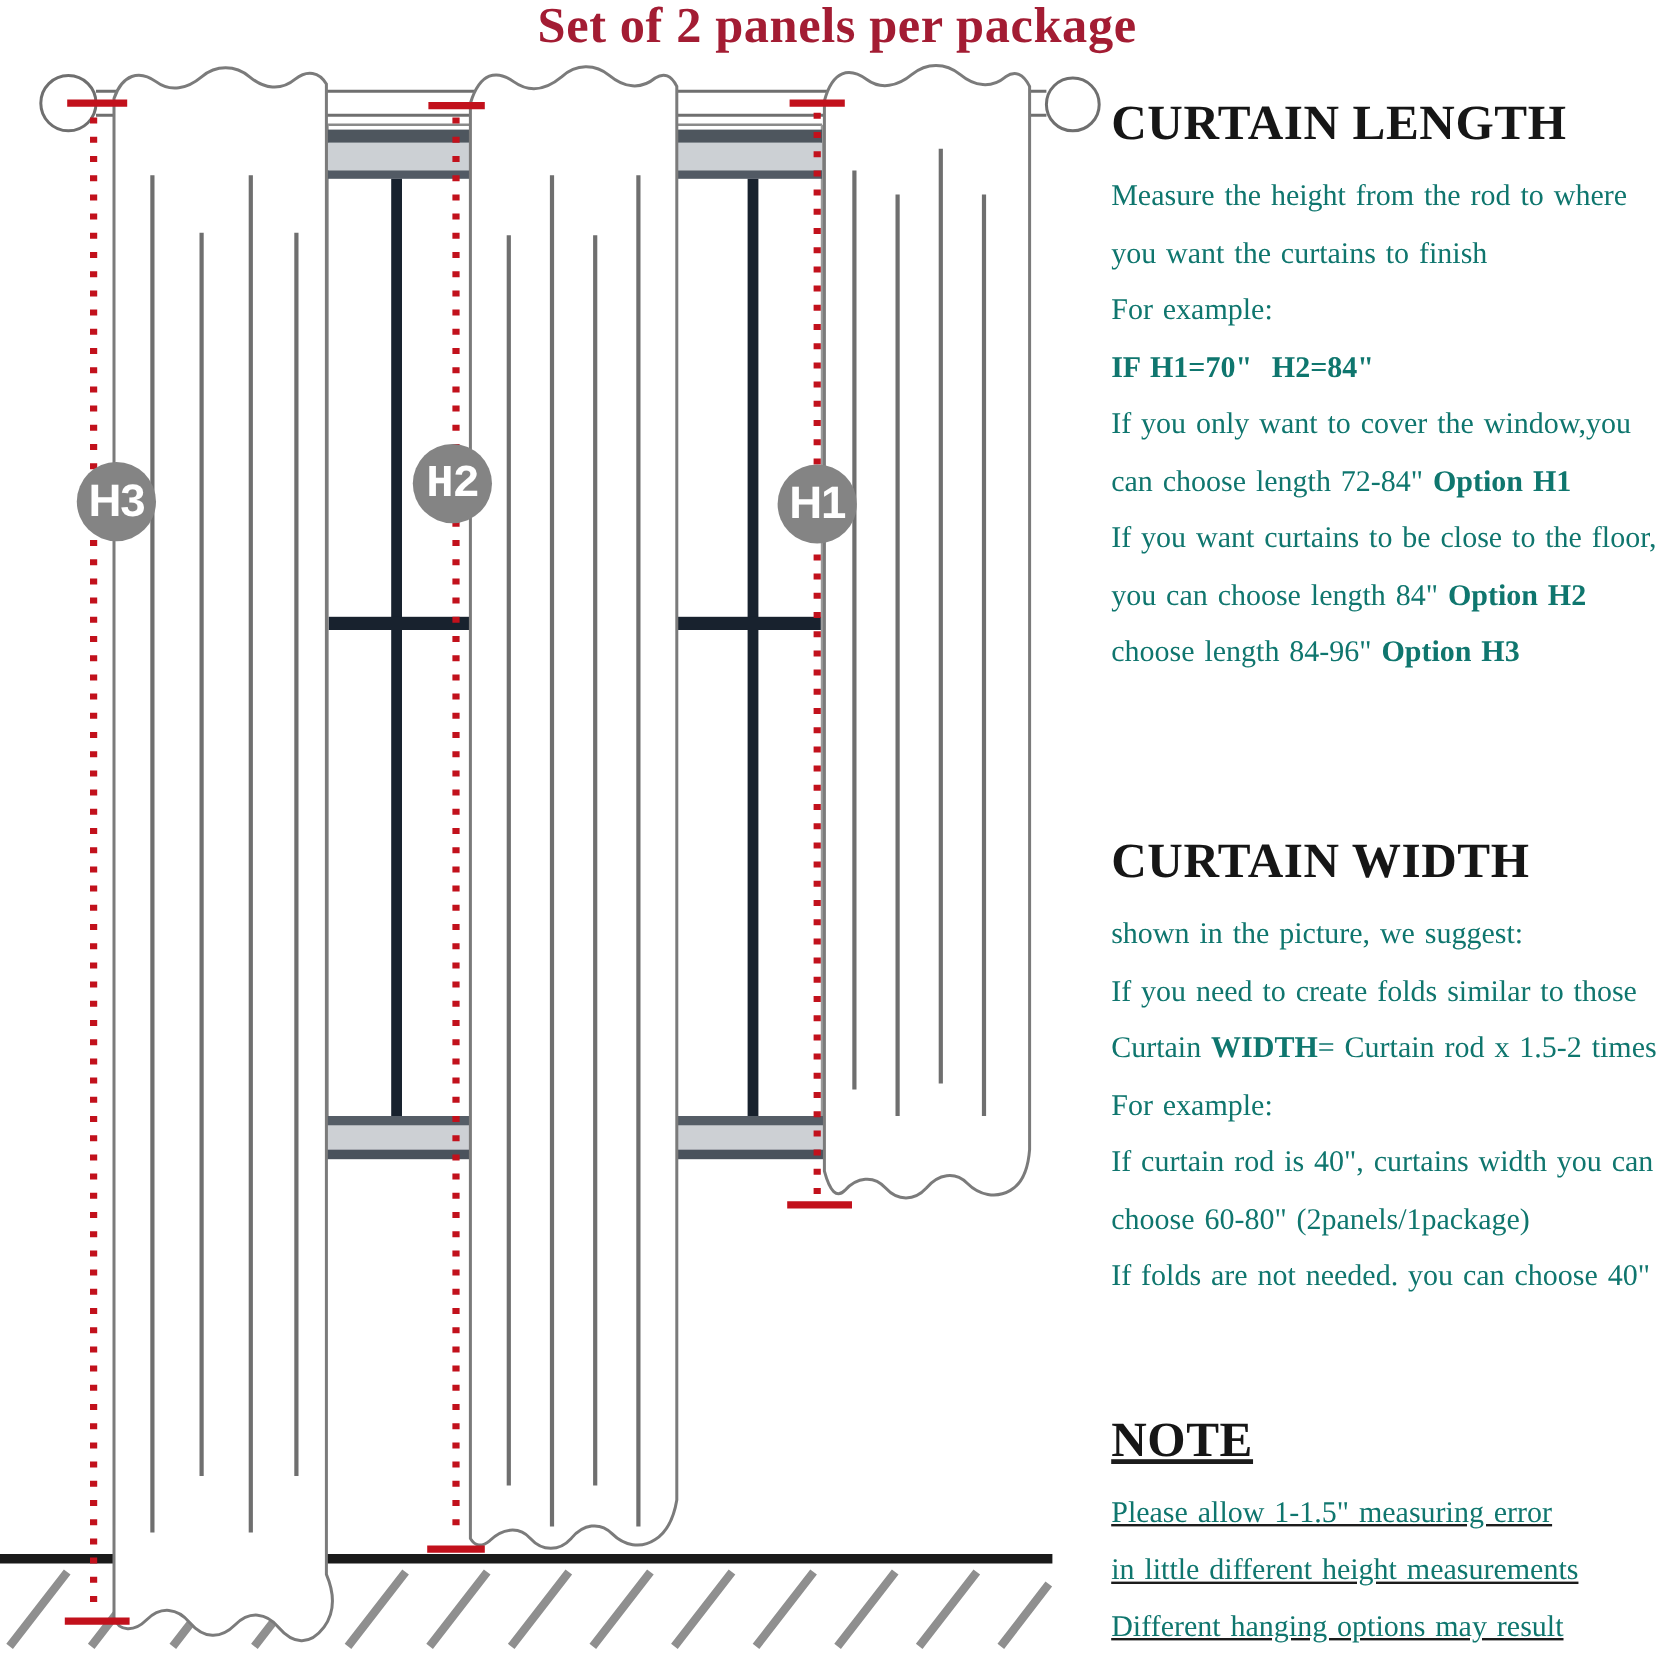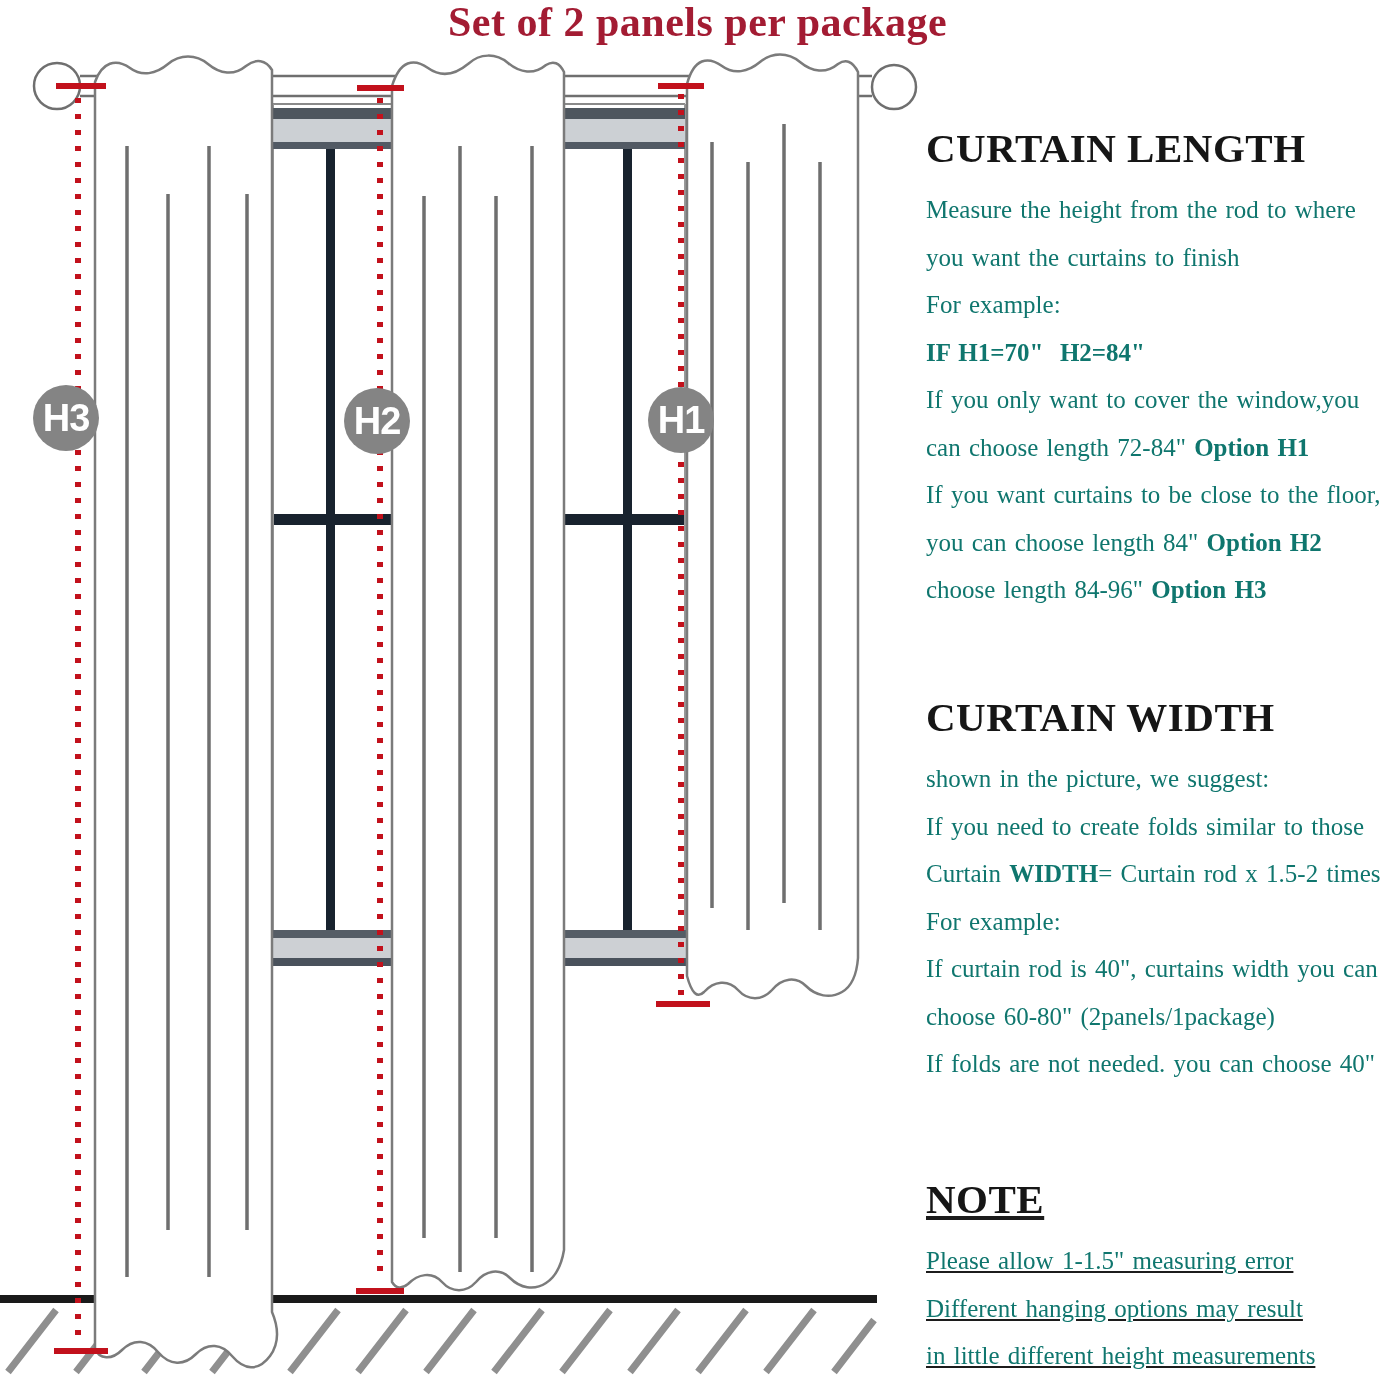--- a/index.html
+++ b/index.html
@@ -17,33 +17,33 @@
 
   svg.diagram { position:absolute; left:0; top:0; }
 
   .badge {
     position:absolute; width:66px; height:66px; border-radius:50%;
     background:#848484; color:#ffffff;
     font-family:"Liberation Sans", sans-serif; font-weight:bold; font-size:38px;
     display:flex; align-items:center; justify-content:center;
     letter-spacing:-1px;
   }
-  #badge-h3 { left:33px;  top:385px; }
-  #badge-h2 { left:344px; top:388px; }
+  #badge-h3 { left:64px;  top:385px; }
+  #badge-h2 { left:344px; top:370px;font-family:Liberation Mono, monospace; }
   #badge-h1 { left:648px; top:387px; }
 
   .sec { position:absolute; left:926px; white-space:nowrap; color:#1c1c1c; }
   .sec h2 {
     margin:0; font-size:41px; font-weight:bold; color:#161616;
     letter-spacing:.5px; font-family:"Liberation Serif", serif;
   }
   .lines { margin-top:14px; }
   .ln { height:47.5px; line-height:47.5px; font-size:25px; word-spacing:2px; color:#0f766e; }
   .b  { font-weight:bold; }
-  #sec-length { top:78px;margin-top:46px; }
+  #sec-length { top:78px; }
   #sec-width  { top:693px; }
   #sec-note   { top:1175px;text-decoration:underline; }
 </style>
 </head>
 <body>
 
 <div class="stage">
 
   <div class="title">Set of 2 panels per package</div>
 
@@ -151,18 +151,18 @@
       <div class="ln">If curtain rod is 40", curtains width you can</div>
       <div class="ln">choose 60-80" (2panels/1package)</div>
       <div class="ln">If folds are not needed. you can choose 40"</div>
     </div>
   </div>
 
   <div class="sec" id="sec-note">
     <h2>NOTE</h2>
     <div class="lines">
       <div class="ln">Please allow 1-1.5" measuring error</div>
+      <div class="ln">in little different height measurements</div>
       <div class="ln">Different hanging options may result</div>
-      <div class="ln">in little different height measurements</div>
     </div>
   </div>
 
 </div>
 
 </body></html>

